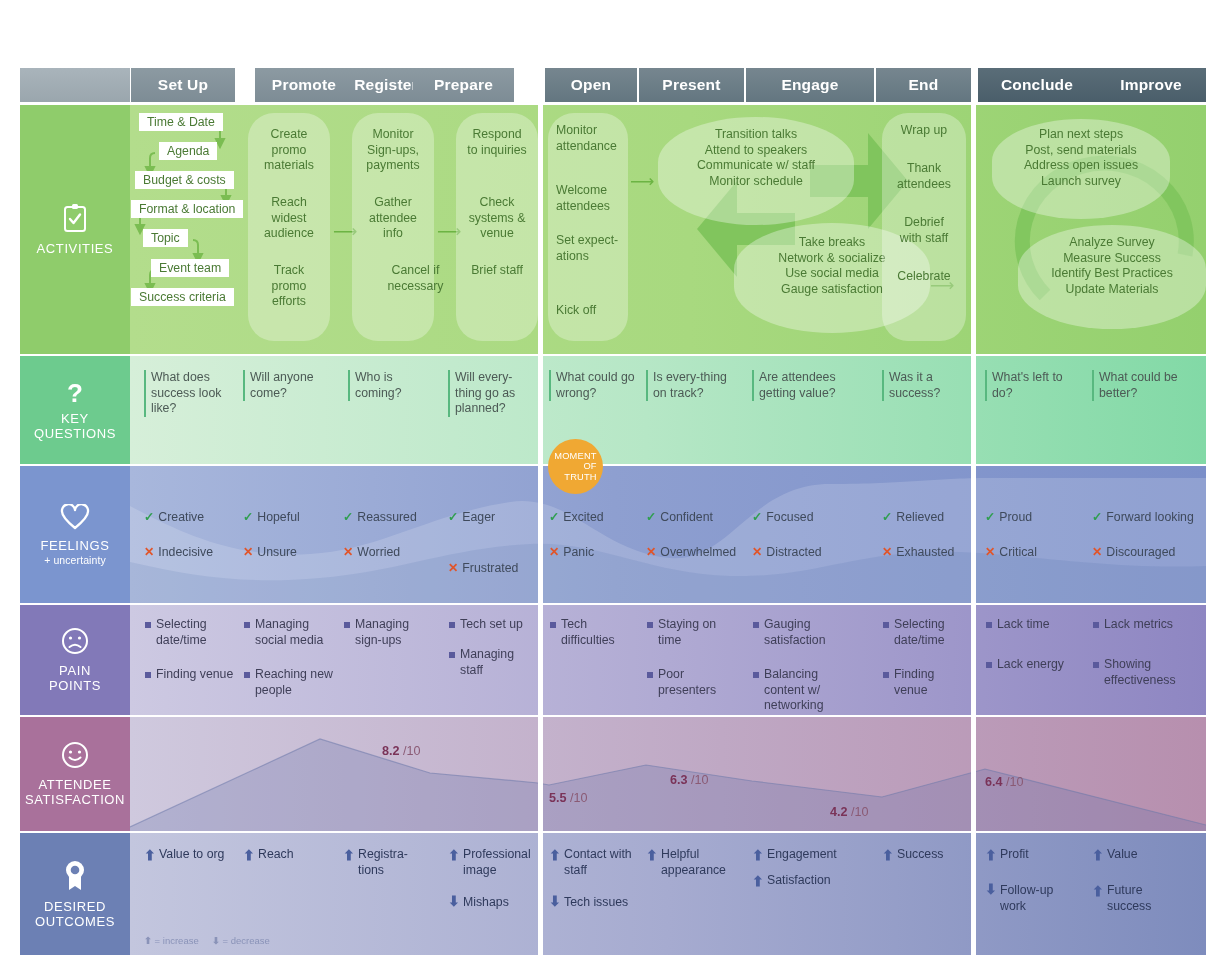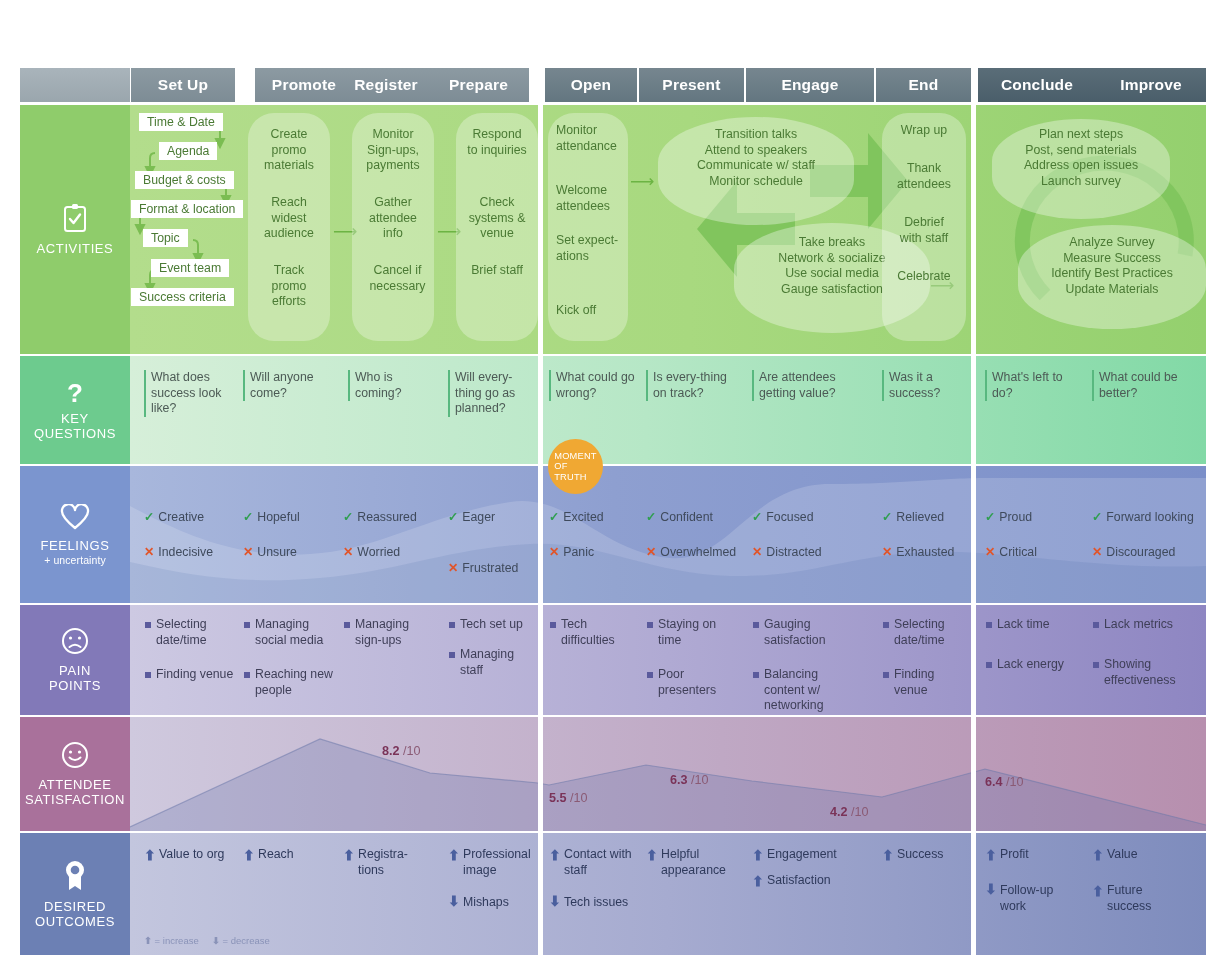--- a/index.html
+++ b/index.html
@@ -84,21 +84,21 @@
   .kq-item {
     position: absolute; top: 14px; color: #4c5a55;
     font-size: 12.3px; line-height: 15.5px;
     border-left: 2.5px solid #58b87f; padding-left: 5px;
   }
   .mot {
     position: absolute; width: 55px; height: 55px; border-radius: 50%;
     background: #f0a833; color: #ffffff;
     display: flex; flex-direction: column; align-items: center; justify-content: center;
     font-size: 9.3px; line-height: 10.5px; letter-spacing: 0.2px;
-    text-align: left; z-index: 40;
+    text-align: right; z-index: 40;
   }
 
   
   #fl-band { background: linear-gradient(90deg,#a8b7dc 0%, #8e9fd0 45%, #7b8fc9 100%); }
   .wave { position: absolute; left: 0; top: 0; width: 100%; height: 100%; }
   .fl-item { position: absolute; color: #3f4a5c; font-size: 12.3px; white-space: nowrap; }
   .fl-item .mk { font-weight: bold; margin-right: 4px; }
   .mk-pos { color: #2f9e4f; }
   .mk-neg { color: #e0552a; }
 
@@ -134,21 +134,21 @@
 <div class="map">
 
 
   <div class="grid">
 
     <div class="col-head-row">
       <div class="corner-cell"></div>
       <div class="col-head ch-plan" style="left:131px;width:104px">Set Up</div>
       <div class="col-head ch-plan" style="left:255px;width:98px">Promote</div>
       <div class="col-head ch-plan" style="left:337px;width:98px">Register</div>
-      <div class="col-head ch-plan" style="left:428px;width:101px">Prepare</div>
+      <div class="col-head ch-plan" style="left:413px;width:101px">Prepare</div>
       <div class="col-head ch-run" style="left:545px;width:92px">Open</div>
       <div class="col-head ch-run" style="left:639px;width:105px">Present</div>
       <div class="col-head ch-run" style="left:746px;width:128px">Engage</div>
       <div class="col-head ch-run" style="left:876px;width:95px">End</div>
       <div class="col-head ch-fu" style="left:978px;width:118px">Conclude</div>
       <div class="col-head ch-fu" style="left:1096px;width:110px">Improve</div>
     </div>
 
     <div class="rowlabel" style="top:37px;height:249px;background:#8fcc6b">
       <span class="rl-icon">
@@ -202,21 +202,21 @@
 efforts</div>
       <div class="arrow-sm" style="left:203px;top:118px">⟶</div>
 
       <div class="act-pill" style="left:222px;top:8px;width:82px;height:228px"></div>
       <div class="act-text" style="left:222px;top:22px;width:82px;white-space:pre-line">Monitor
 Sign-ups,
 payments</div>
       <div class="act-text" style="left:222px;top:90px;width:82px;white-space:pre-line">Gather
 attendee
 info</div>
-      <div class="act-text" style="left:222px;top:158px;width:91px;white-space:pre-line">Cancel if
+      <div class="act-text" style="left:240px;top:158px;width:91px;white-space:pre-line">Cancel if
 necessary</div>
       <div class="arrow-sm" style="left:307px;top:118px">⟶</div>
 
       <div class="act-pill" style="left:326px;top:8px;width:82px;height:228px"></div>
       <div class="act-text" style="left:322px;top:22px;width:90px;white-space:pre-line">Respond
 to inquiries</div>
       <div class="act-text" style="left:322px;top:90px;width:90px;white-space:pre-line">Check
 systems &amp;
 venue</div>
       <div class="act-text" style="left:322px;top:158px;width:90px;white-space:pre-line">Brief staff</div>

